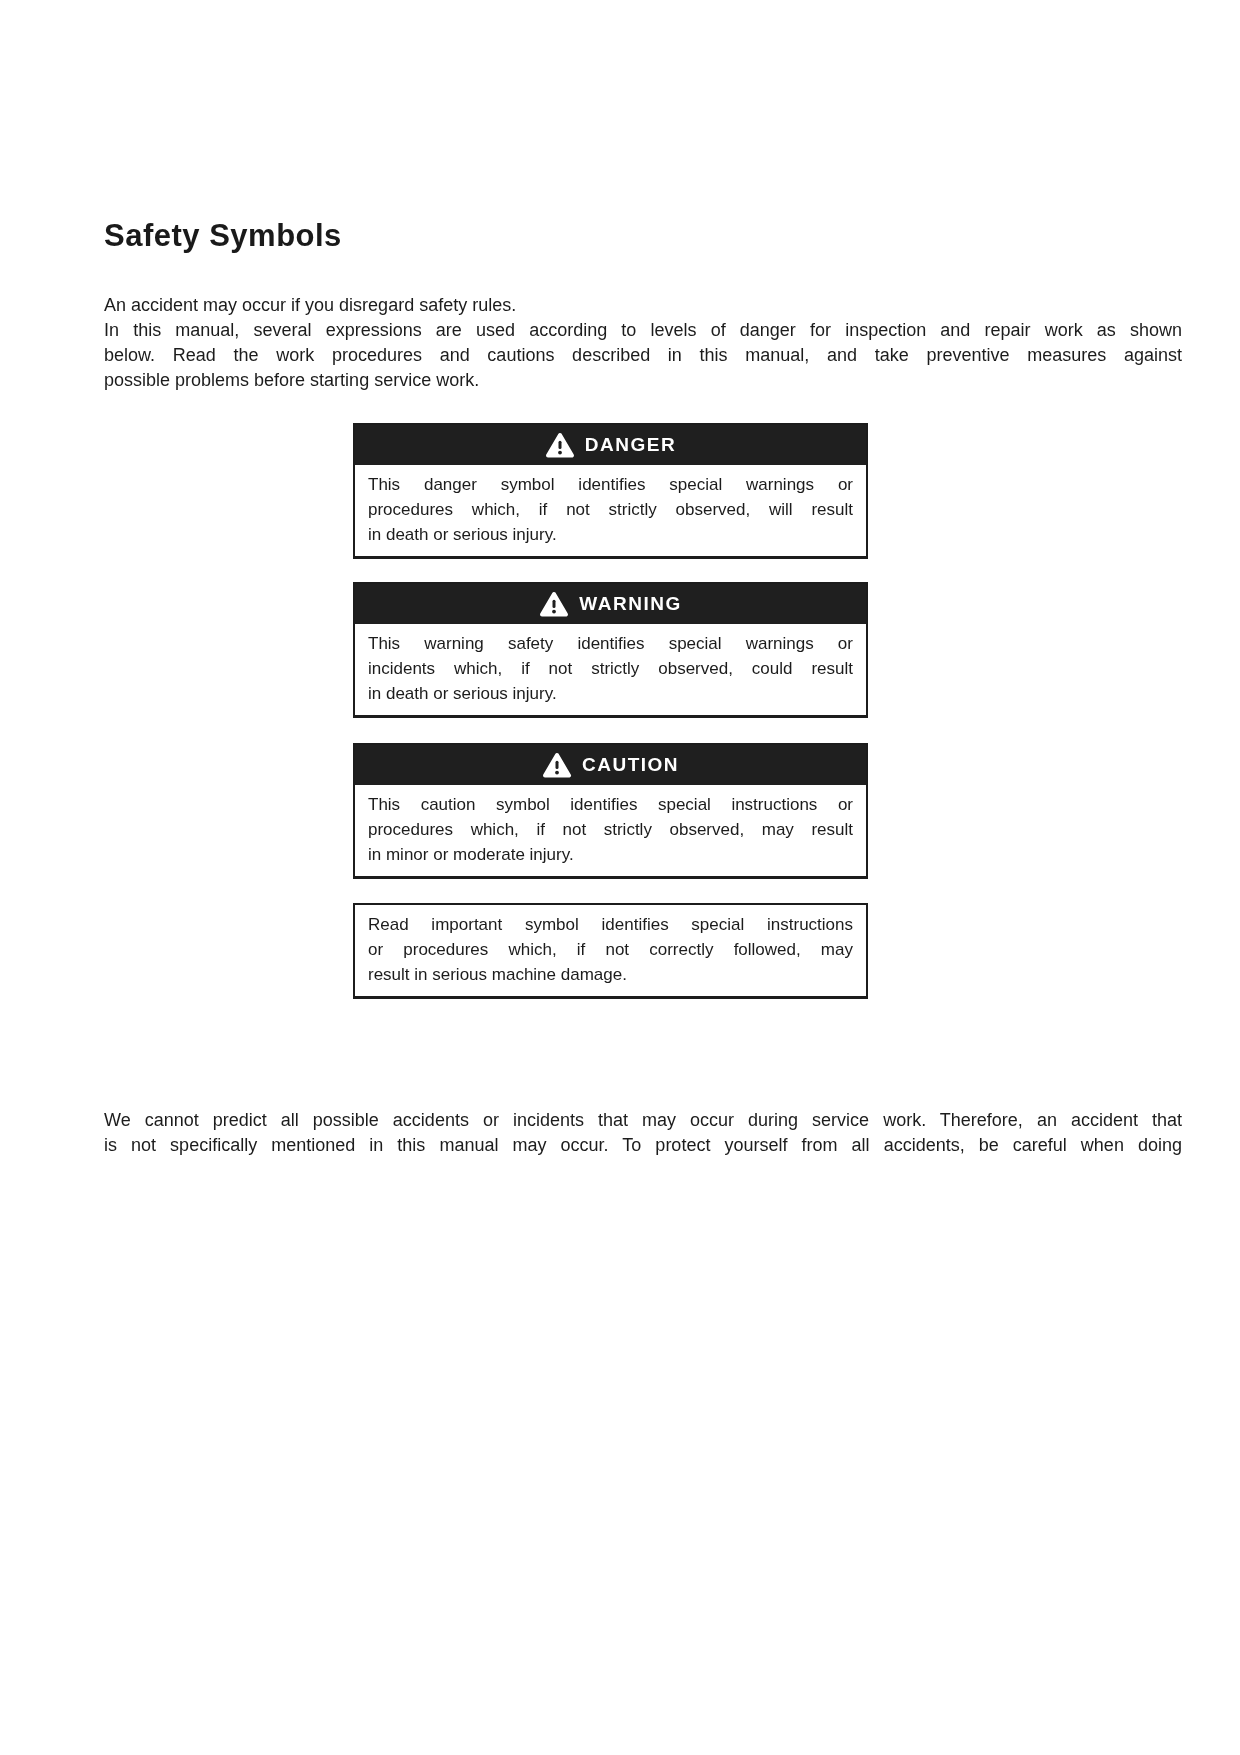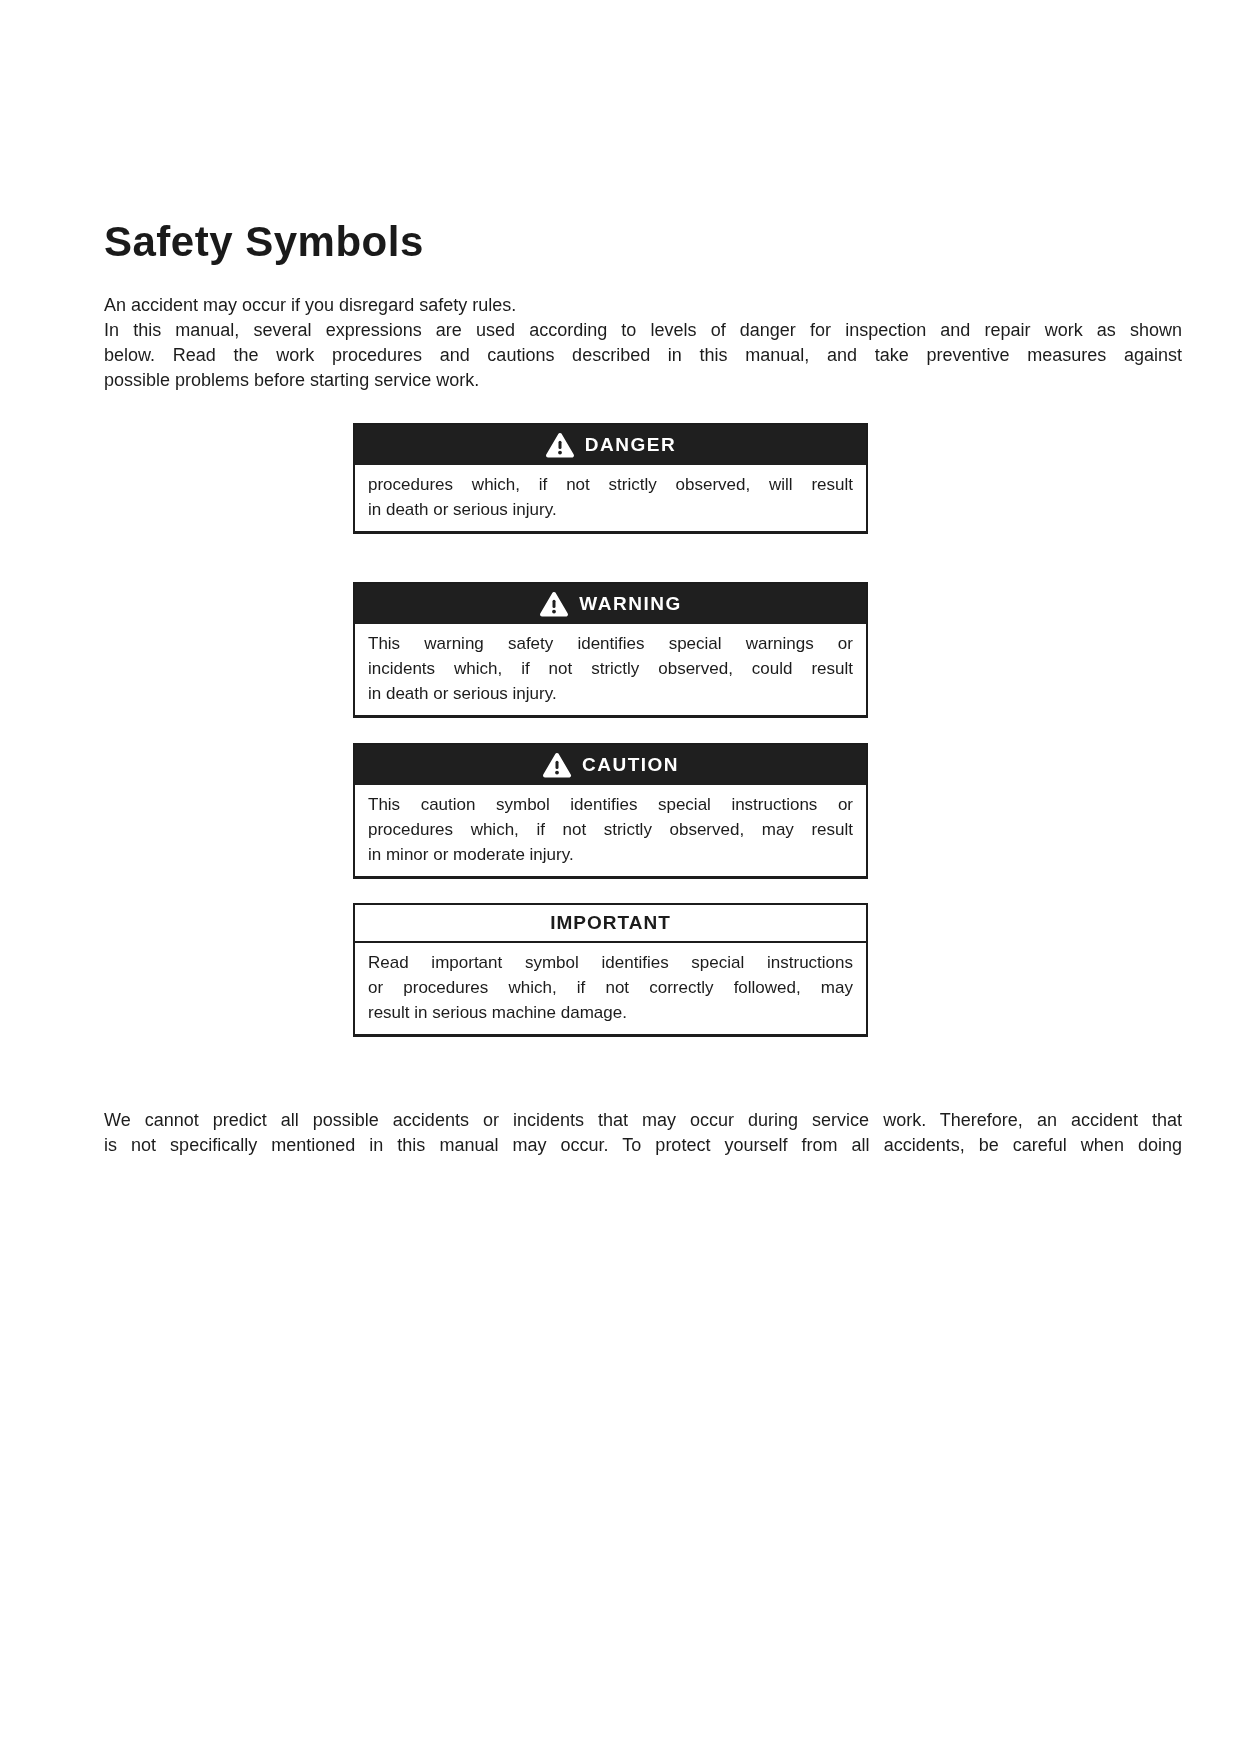--- a/index.html
+++ b/index.html
@@ -15,21 +15,21 @@
     background: #ffffff;
     font-family: "Liberation Sans", sans-serif;
     color: #1c1c1c;
     overflow: hidden;
   }
   .page-title {
     position: absolute;
     left: 104px;
     top: 218px;
     margin: 0;
-    font-size: 42px;
+    font-size: 31px;
     font-weight: bold;
     letter-spacing: 0.5px;
     color: #1a1a1a;
   }
   .textcol {
     position: absolute;
     left: 104px;
     width: 1078px;
     font-size: 18px;
     line-height: 25px;
@@ -104,20 +104,21 @@
   <div class="wbox wbox-danger">
     <div class="wbox-header">
       <svg class="tri-icon" viewBox="0 0 30 27" xmlns="http://www.w3.org/2000/svg">
         <polygon points="15,3 27,23.5 3,23.5" fill="#ffffff" stroke="#ffffff" stroke-width="4" stroke-linejoin="round"></polygon>
         <rect x="13.5" y="8.8" width="3" height="8.2" rx="1.5" fill="#1f1f1f"></rect>
         <circle cx="15" cy="20.6" r="1.9" fill="#1f1f1f"></circle>
       </svg>
       <span>DANGER</span>
     </div>
     <div class="wbox-body">
+      <div class="jline">This danger symbol identifies special warnings or</div>
       <div class="jline">procedures which, if not strictly observed, will result</div>
       <div class="lline">in death or serious injury.</div>
     </div>
   </div>
 
   <div class="wbox wbox-warning">
     <div class="wbox-header">
       <svg class="tri-icon" viewBox="0 0 30 27" xmlns="http://www.w3.org/2000/svg">
         <polygon points="15,3 27,23.5 3,23.5" fill="#ffffff" stroke="#ffffff" stroke-width="4" stroke-linejoin="round"></polygon>
         <rect x="13.5" y="8.8" width="3" height="8.2" rx="1.5" fill="#1f1f1f"></rect>
@@ -142,23 +143,20 @@
       <span>CAUTION</span>
     </div>
     <div class="wbox-body">
       <div class="jline">This caution symbol identifies special instructions or</div>
       <div class="jline">procedures which, if not strictly observed, may result</div>
       <div class="lline">in minor or moderate injury.</div>
     </div>
   </div>
 
   <div class="wbox wbox-important">
-    <div class="wbox-header light">
-      <span>IMPORTANT</span>
-    </div>
     <div class="wbox-body">
       <div class="jline">Read important symbol identifies special instructions</div>
       <div class="jline">or procedures which, if not correctly followed, may</div>
       <div class="lline">result in serious machine damage.</div>
     </div>
   </div>
 
   <div class="textcol closing">
     <div class="jline">We cannot predict all possible accidents or incidents that may occur during service work. Therefore, an accident that</div>
     <div class="jline">is not specifically mentioned in this manual may occur. To protect yourself from all accidents, be careful when doing</div>

